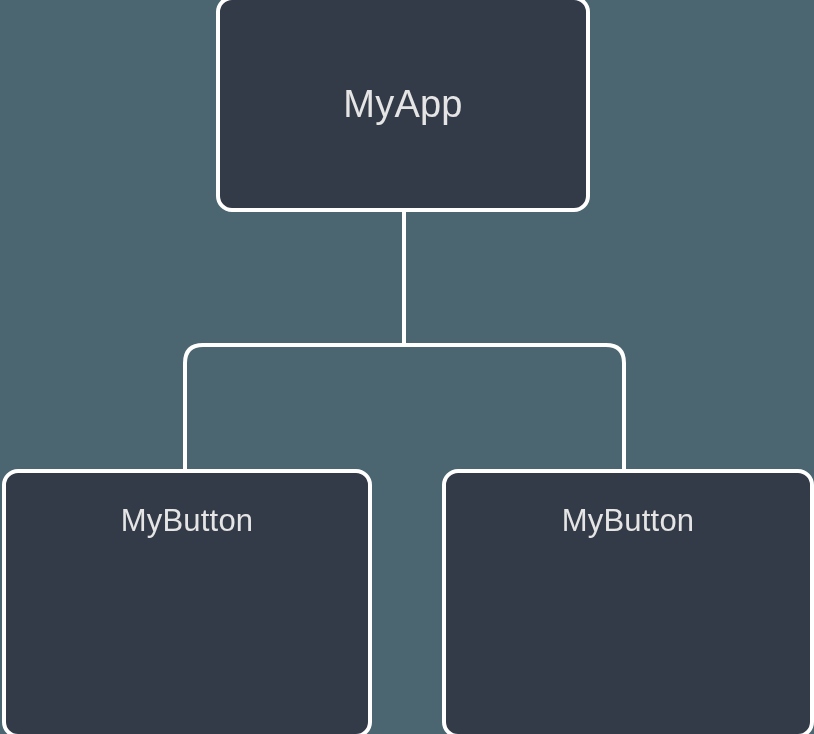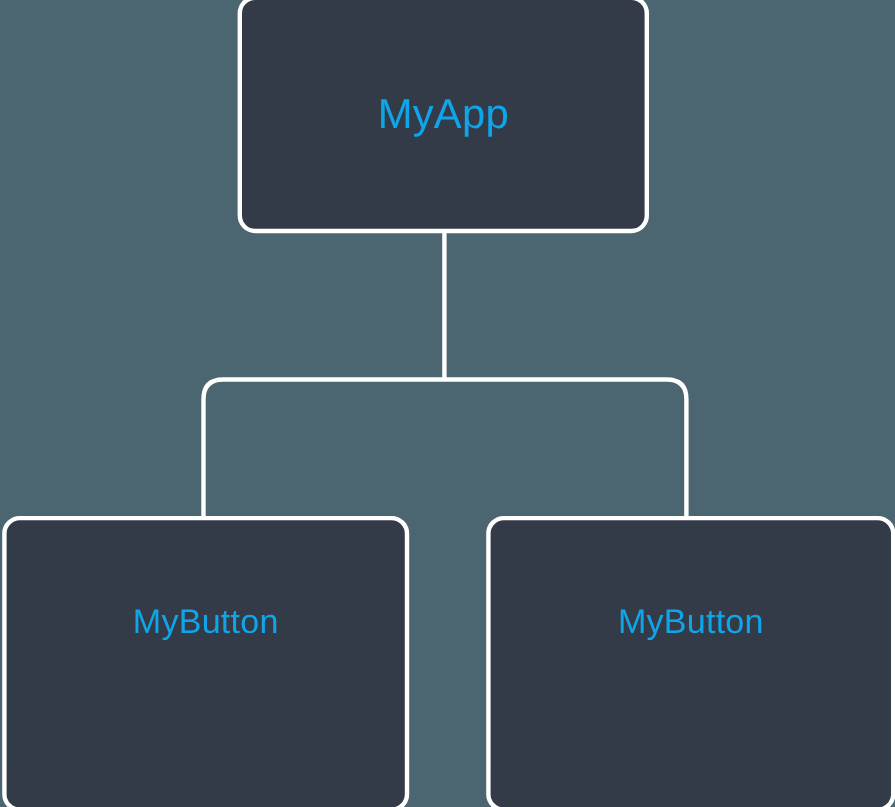--- a/index.html
+++ b/index.html
@@ -58,30 +58,29 @@
   }
   .node-right {
     left: 442px;
     top: 469px;
     width: 372px;
     height: 269px;
     padding-top: 32px;
   }
 
   .node-title {
-    color: #0ea5e9;
+    color: #e5e5e5;
     font-size: 38px;
     font-weight: 400;
     letter-spacing: 0.2px;
     line-height: 1;
     white-space: nowrap;
   }
   .node-title-child {
     font-size: 31px;
-    margin-top: 44px;
   }
 
   
   .pill-wrap {
     position: absolute;
   }
   .pill {
     box-sizing: border-box;
     display: flex;
     align-items: stretch;

